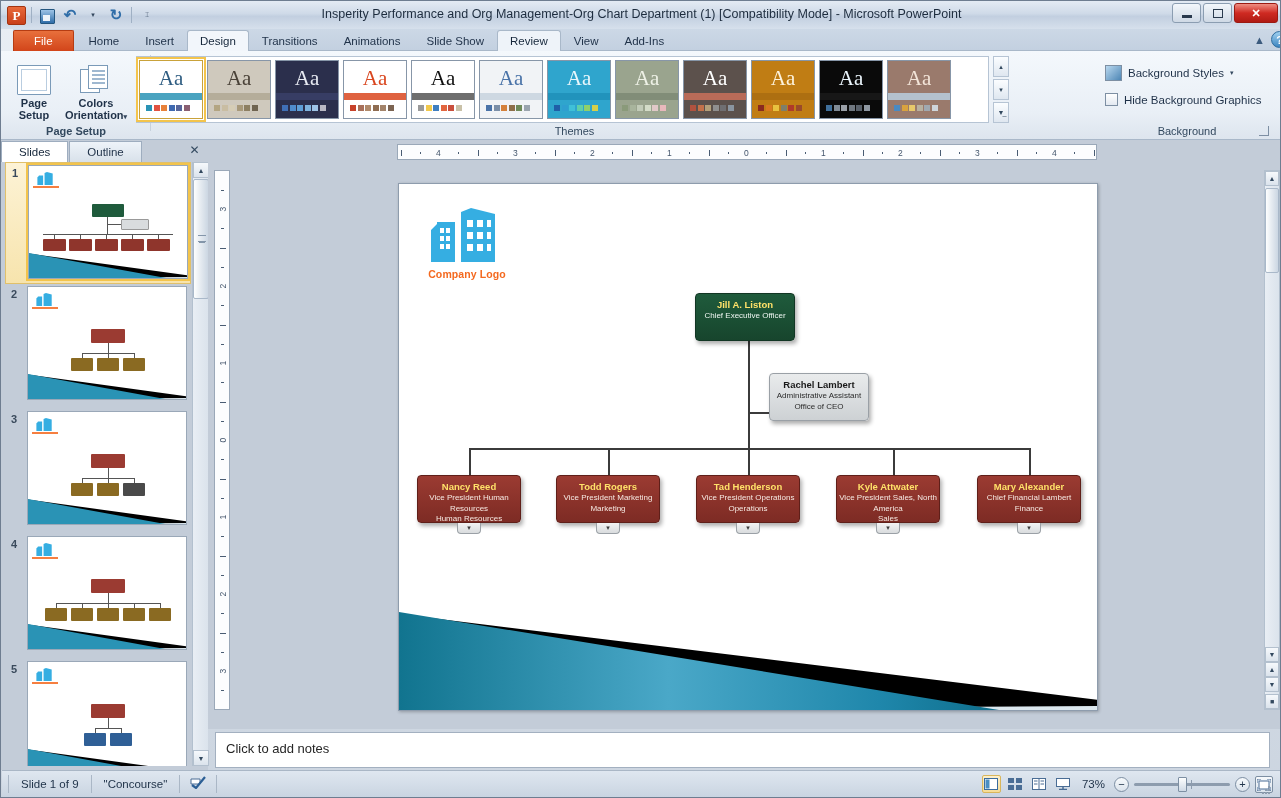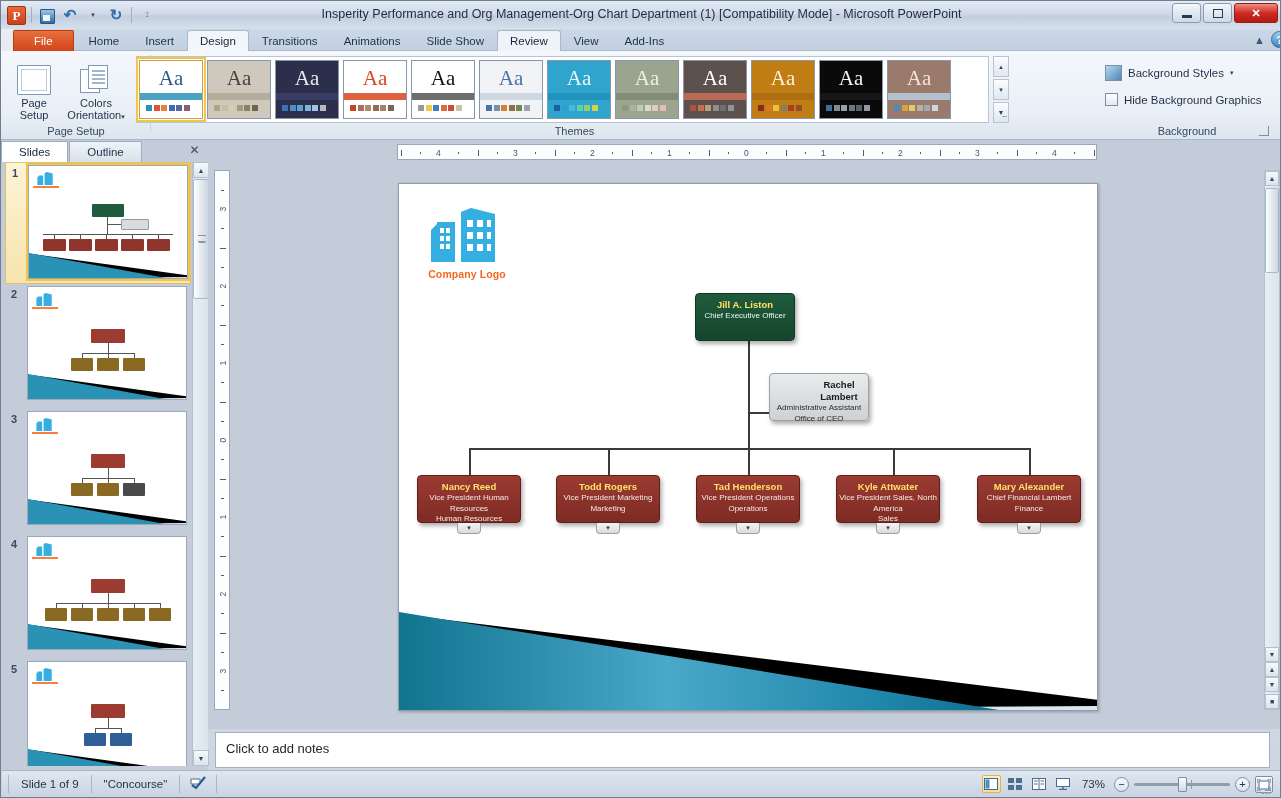--- a/index.html
+++ b/index.html
@@ -99,21 +99,21 @@
     border-bottom:1px solid #a9b8c9;
   }
   .rgroup { position:absolute; top:0; height:88px; }
   .rgroup .glabel {
     position:absolute; bottom:2px; left:0; width:100%; text-align:center;
     font-size:11px; color:#33495f;
   }
   .gsep { position:absolute; top:4px; width:1px; height:76px; background:#c7d2de; }
 
   
-  #g-pagesetup { left:0; width:150px; }
+  #g-pagesetup { left:0; width:150px;font-weight:bold; }
   .bigbtn {
     position:absolute; top:6px; width:58px; text-align:center; cursor:default;
   }
   .bigbtn .ic { height:38px; display:flex; align-items:flex-end; justify-content:center; }
   .bigbtn .lb { font-size:11px; color:#1f3148; line-height:12px; margin-top:2px; }
   .ps-icon {
     width:34px;height:30px;border:1.5px solid #7a9ab8; background:#fff; position:relative;
     border-radius:1px;
   }
   .ps-icon::before{content:"";position:absolute;left:3px;top:3px;right:3px;bottom:3px;border:1px solid #b9cde0;}
@@ -286,21 +286,21 @@
   .node.ceo {
     background:linear-gradient(180deg,#1f5b3c,#17452d);
     border:1px solid #123624;
   }
   .node.ceo .nm { color:#ffe169; }
   .node.ceo .ti { color:#eef6f1; }
   .node.asst {
     background:linear-gradient(180deg,#e9ebec,#cdd1d4);
     border:1px solid #9aa0a6;
   }
-  .node.asst .nm { color:#1a1a1a;padding-left:40px; }
+  .node.asst .nm { color:#1a1a1a; }
   .node.asst .ti { color:#2b2b2b; }
   .node.vp {
     background:linear-gradient(180deg,#9b3b32,#7d2b24);
     border:1px solid #5f1f19;
   }
   .node.vp .nm { color:#ffe169; }
   .node.vp .ti { color:#f6e9e2;text-align:center; }
   .connector { position:absolute; background:#3b3b3b; }
   .expander {
     position:absolute; width:24px; height:11px;

